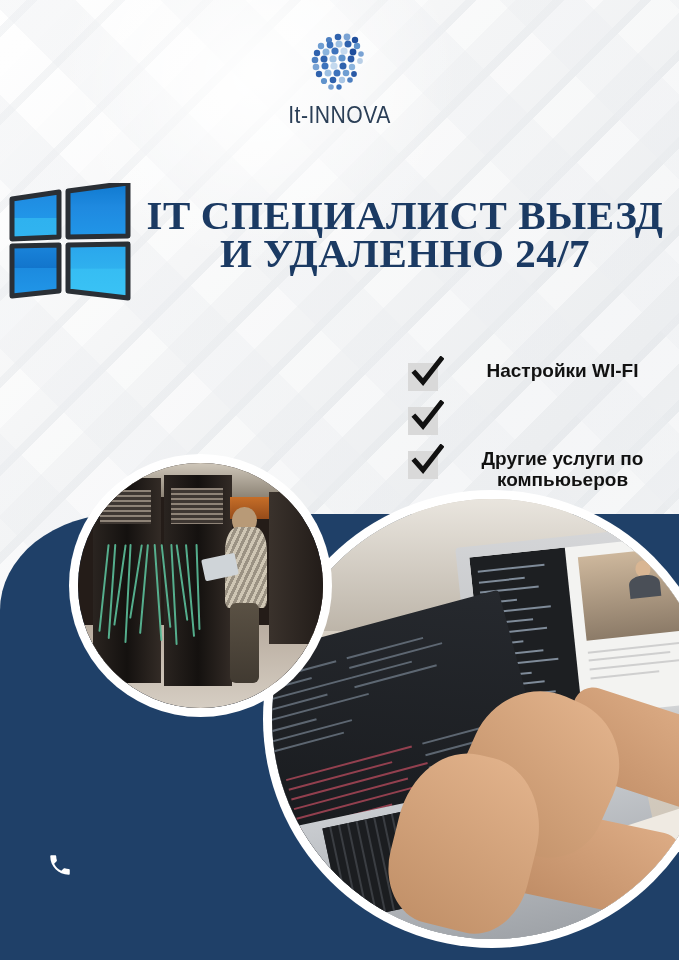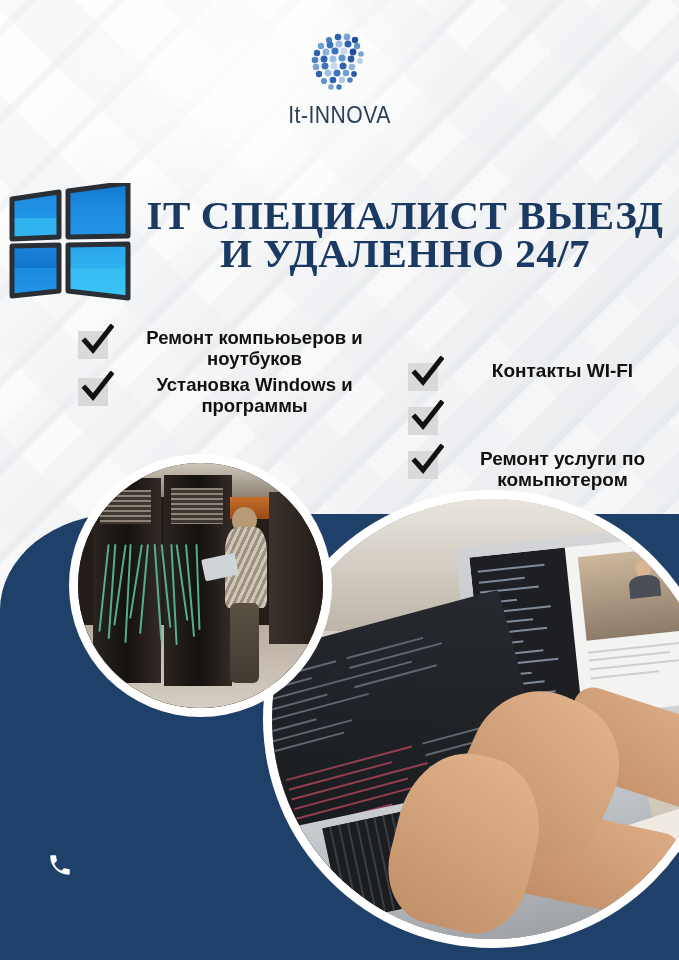--- a/index.html
+++ b/index.html
@@ -283,62 +283,44 @@
       <polygon points="8,63 55,62 55,108 8,113" fill="url(#wg3)" stroke="#2a2f35" stroke-width="5" stroke-linejoin="round"></polygon>
       <polygon points="64,62 124,61 124,115 64,108" fill="url(#wg4)" stroke="#2a2f35" stroke-width="5" stroke-linejoin="round"></polygon>
     </svg>
   </div>
 
   <div class="headline">
     <span class="l1">IT СПЕЦИАЛИСТ ВЫЕЗД</span>
     <span class="l2">И УДАЛЕННО 24/7</span>
   </div>
 
-  <div class="checklist cl-left">
-    <div class="check-row">
-      <span class="check-box">
-        <svg width="34" height="34" viewBox="0 0 34 34">
-            <path d="M5 17 L13 26 L31 3" fill="none" stroke="#111" stroke-width="5" stroke-linecap="square"></path>
-          </svg>
-      </span>
-      <span class="check-label">Ремонт компьюьеров и ноутбуков</span>
-    </div>
-    <div class="check-row">
-      <span class="check-box">
-        <svg width="34" height="34" viewBox="0 0 34 34">
-            <path d="M5 17 L13 26 L31 3" fill="none" stroke="#111" stroke-width="5" stroke-linecap="square"></path>
-          </svg>
-      </span>
-      <span class="check-label">Установка Windows и программы</span>
-    </div>
-  </div>
 
   <div class="checklist cl-right">
     <div class="check-row">
       <span class="check-box">
         <svg width="34" height="34" viewBox="0 0 34 34">
             <path d="M5 17 L13 26 L31 3" fill="none" stroke="#111" stroke-width="5" stroke-linecap="square"></path>
           </svg>
       </span>
-      <span class="check-label">Контакты WI-FI</span>
+      <span class="check-label">Настройки WI-FI</span>
     </div>
     <div class="check-row">
       <span class="check-box">
         <svg width="34" height="34" viewBox="0 0 34 34">
             <path d="M5 17 L13 26 L31 3" fill="none" stroke="#111" stroke-width="5" stroke-linecap="square"></path>
           </svg>
       </span>
     </div>
     <div class="check-row">
       <span class="check-box">
         <svg width="34" height="34" viewBox="0 0 34 34">
             <path d="M5 17 L13 26 L31 3" fill="none" stroke="#111" stroke-width="5" stroke-linecap="square"></path>
           </svg>
       </span>
-      <span class="check-label">Ремонт услуги по комьпютером</span>
+      <span class="check-label">Другие услуги по компьюьеров</span>
     </div>
   </div>
 
   <div class="navy">
     <div class="navy-top"></div>
   </div>
 
   <div class="circle circle-laptop">
     <div class="ph-laptop">
       <div class="lp-wall"></div>

